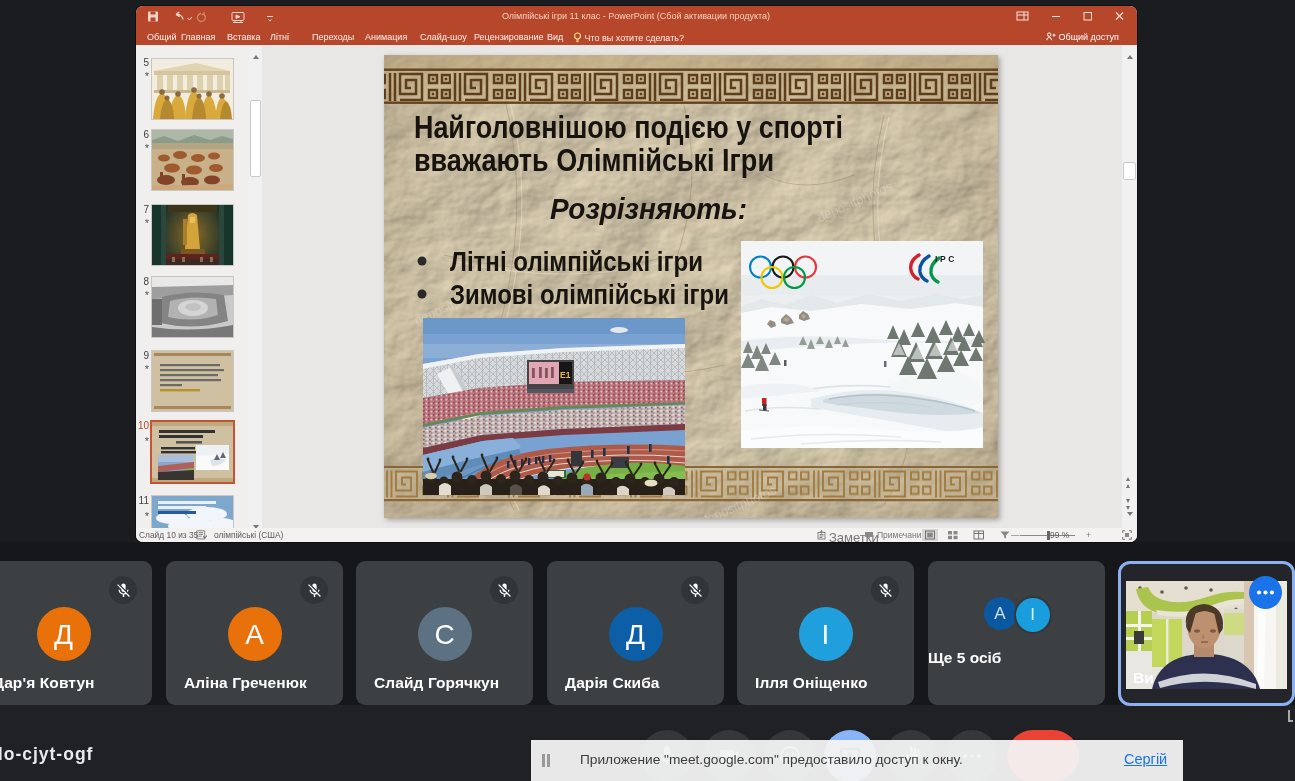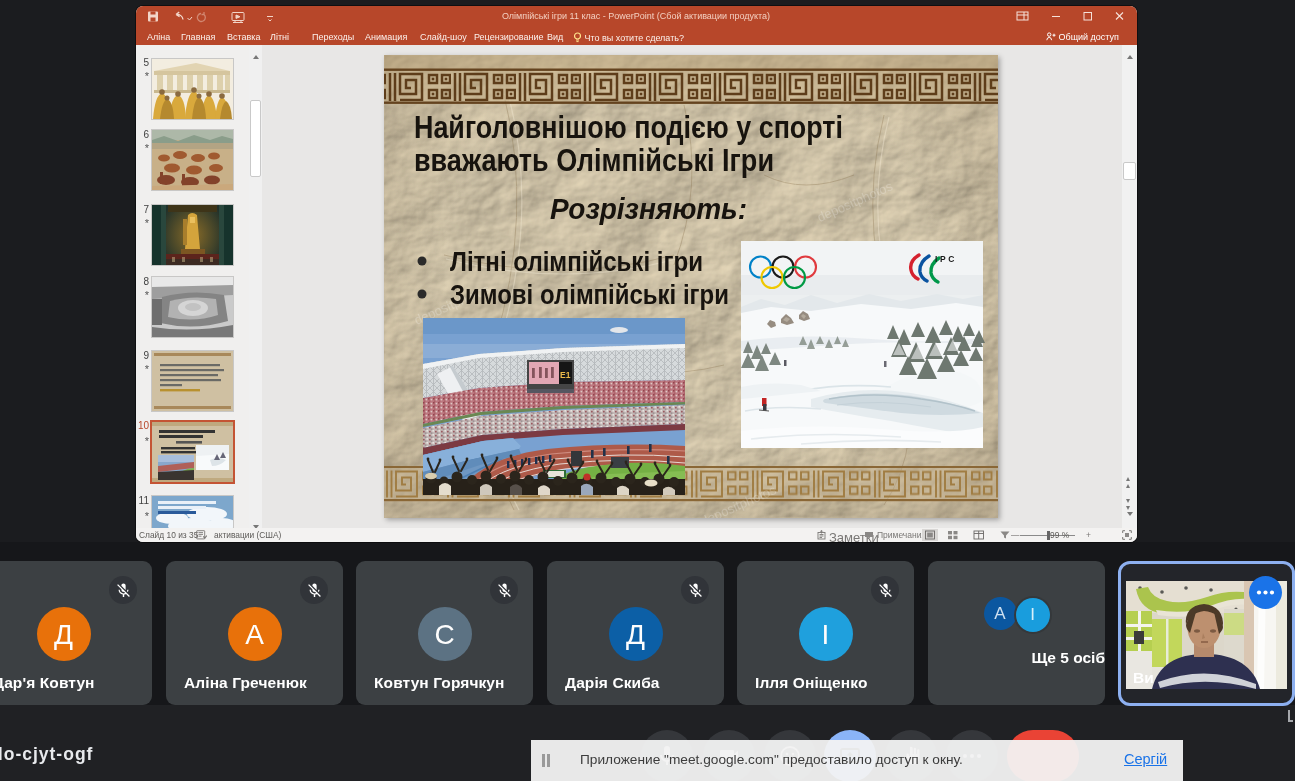--- a/index.html
+++ b/index.html
@@ -97,21 +97,21 @@
   <svg class="qat" style="left:880px;top:5px" width="115" height="12" viewBox="0 0 115 12">
     <g stroke="#f6e2da" fill="none" stroke-width="1">
       <rect x="1" y="1" width="11" height="8"></rect>
           <path d="M1,4 h11 M8,1 v8"></path>
       <path d="M36,5.5 h8"></path>
       <rect x="68" y="1.5" width="7.5" height="7.5"></rect>
       <path d="M100,1.5 l7,7 M107,1.5 l-7,7" stroke-width="1.1"></path>
     </g>
   </svg>
 
-  <div class="tab" style="left:11px">Аліна</div>
+  <div class="tab" style="left:11px">Общий</div>
   <div class="tab" style="left:45px">Главная</div>
   <div class="tab" style="left:91px">Вставка</div>
   <div class="tab" style="left:134px">Літні</div>
   <div class="tab" style="left:176px">Переходы</div>
   <div class="tab" style="left:229px">Анимация</div>
   <div class="tab" style="left:284px">Слайд-шоу</div>
   <div class="tab" style="left:338px">Рецензирование</div>
   <div class="tab" style="left:411px">Вид</div>
   <div class="tab" style="left:437px"><svg width="9" height="11" viewBox="0 0 9 11" style="vertical-align:-2px">
           <circle cx="4.5" cy="4" r="3" fill="none" stroke="#ffe28a" stroke-width="1.2"></circle>
@@ -643,21 +643,21 @@
   </div>
   <div id="statusbar">
     <span style="left:3px">Слайд 10 из 35</span>
     <span style="left:60px;top:2px"><svg width="11" height="10" viewBox="0 0 11 10">
             <g stroke="#7a7876" fill="none" stroke-width="0.9">
               <rect x="0.7" y="0.7" width="8" height="8.2" rx="0.5"></rect>
               <path d="M2.5,2.6 h4.5 M2.5,4.4 h4.5 M2.5,6.2 h3"></path>
               <path d="M7.2,6.4 l1.6,1.8 l2,-2.6" stroke-width="1.1"></path>
             </g>
           </svg></span>
-    <span style="left:78px">активации (США)</span>
+    <span style="left:78px">олімпійські (США)</span>
     <span style="left:681px;top:2px"><svg width="9" height="10" viewBox="0 0 9 10">
             <g stroke="#7a7876" fill="none" stroke-width="0.9">
               <rect x="1" y="2.5" width="7" height="6.5"></rect>
               <path d="M2.5,4.5 h4 M2.5,6 h4 M2.5,7.5 h2.5 M4.5,0.5 v3 M3.2,1.6 l1.3,-1.3 l1.3,1.3"></path>
             </g>
           </svg></span>
         <span style="left:693px;font-size:13px" class="sb-ico">Заметки</span>
     <span style="left:728px;top:2.5px"><svg width="10" height="9" viewBox="0 0 10 9">
             <path d="M1,1 h8 v5 h-4 l-2,2.5 v-2.5 h-2 z" fill="#8a8886"></path>
           </svg></span>
@@ -717,21 +717,21 @@
   <div class="avatar" style="background:#e8710a">А</div>
   <div class="tname">Аліна Греченюк</div>
   <div class="micoff">
         <svg width="17" height="17" viewBox="0 0 24 24">
           <use href="#micoffico"></use>
         </svg>
       </div>
 </div>
 <div class="tile" style="left:356px">
   <div class="avatar" style="background:#5c7283">С</div>
-  <div class="tname">Ковтун Горячкун</div>
+  <div class="tname">Слайд Горячкун</div>
   <div class="micoff">
         <svg width="17" height="17" viewBox="0 0 24 24">
           <use href="#micoffico"></use>
         </svg>
       </div>
 </div>
 <div class="tile" style="left:547px">
   <div class="avatar" style="background:#0c5fa6">Д</div>
   <div class="tname">Дарія Скиба</div>
   <div class="micoff">
@@ -745,21 +745,21 @@
   <div class="tname">Ілля Оніщенко</div>
   <div class="micoff">
         <svg width="17" height="17" viewBox="0 0 24 24">
           <use href="#micoffico"></use>
         </svg>
       </div>
 </div>
 <div class="tile" style="left:928px">
   <div style="position:absolute;left:50%;top:36px;margin-left:-33px;width:33px;height:33px;border-radius:50%;background:#0b57a0;color:#cfe0f0;font-size:17px;text-align:center;line-height:33px;">A</div>
   <div style="position:absolute;left:50%;top:37px;margin-left:-1px;width:34px;height:34px;border-radius:50%;background:#199ddd;color:#d8f0fa;font-size:17px;text-align:center;line-height:34px;box-shadow:0 0 0 2px #35383b;">I</div>
-  <div style="position:absolute;left:0;top:88px;width:100%;text-align:right;color:#fff;font-size:15.5px;font-weight:bold;">Ще 5 осіб</div>
+  <div style="position:absolute;left:0;top:88px;width:100%;text-align:left;color:#fff;font-size:15.5px;font-weight:bold;">Ще 5 осіб</div>
 </div>
 <div id="vtile">
   <div id="vwrap">
     <svg width="161" height="108" viewBox="0 0 161 108">
       <rect width="161" height="108" fill="#dcd7ca"></rect>
       <rect x="0" y="0" width="161" height="32" fill="#e5dfd2"></rect>
       <g fill="#5a5a56">
             <circle cx="14" cy="7" r="1.8"></circle>
             <circle cx="36" cy="11" r="1.8"></circle>
             <circle cx="60" cy="7" r="1.8"></circle>

